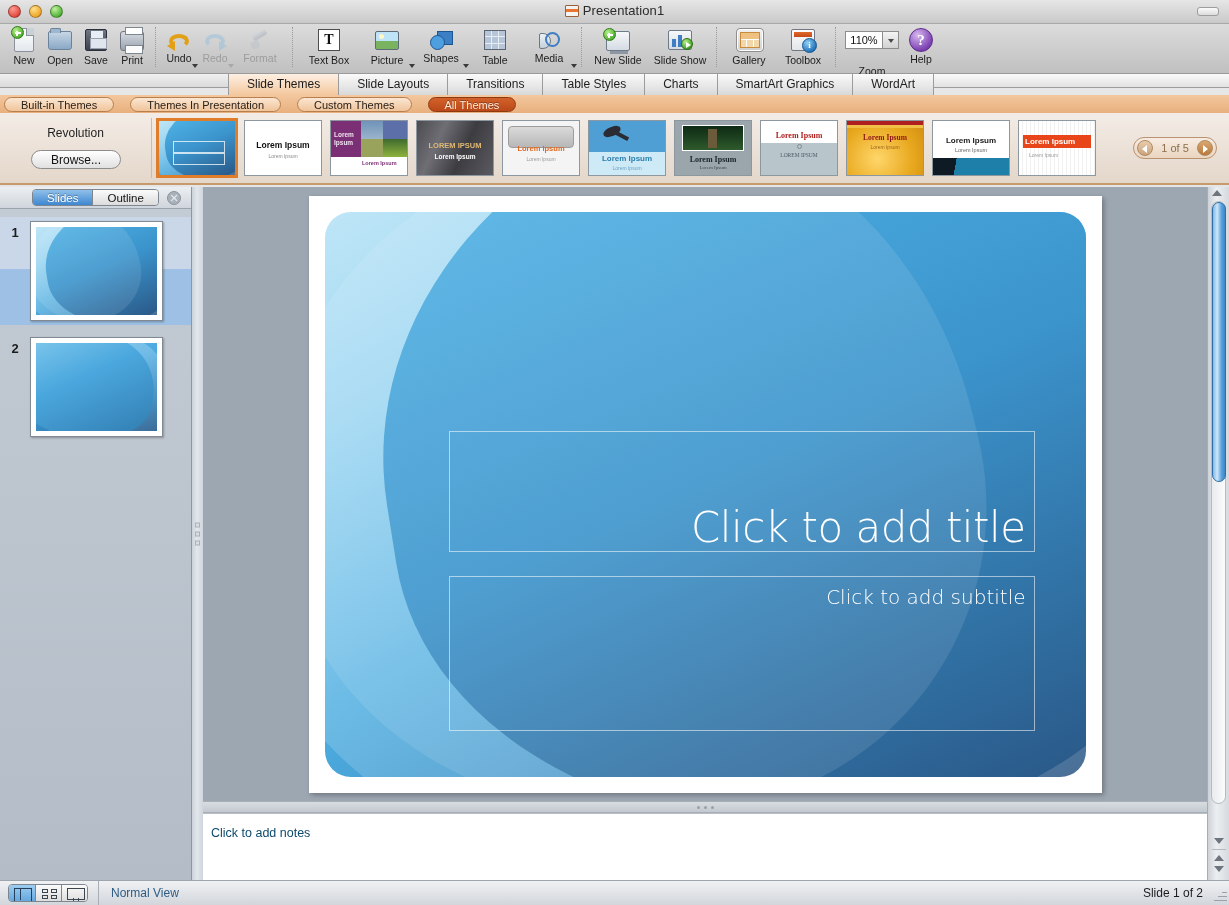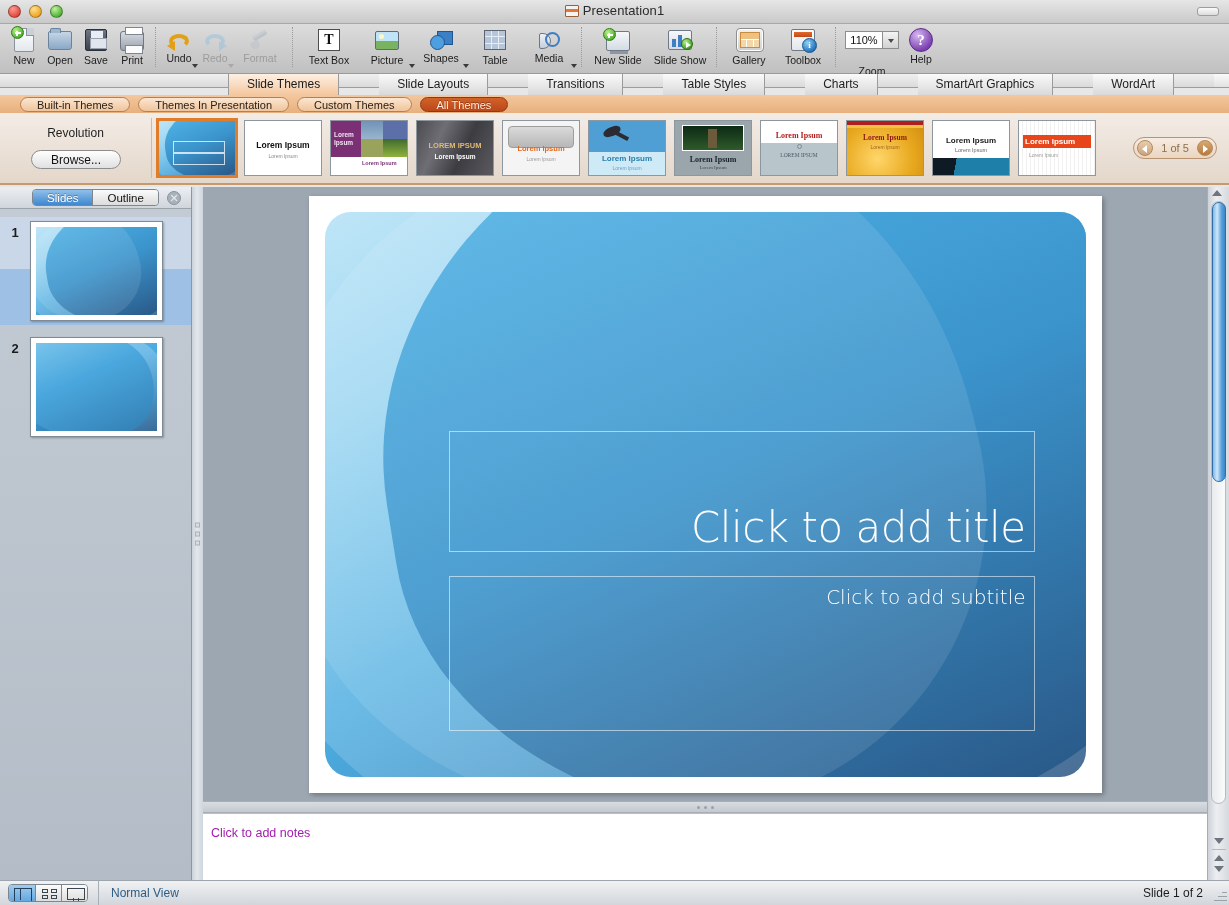--- a/index.html
+++ b/index.html
@@ -164,41 +164,41 @@
   .ic-help { width:24px;height:24px;margin:1px auto 0; border-radius:50%;
          background: radial-gradient(circle at 35% 28%, #d7b8ef, #7a3fb0 72%); border:1px solid #5d2b8a;
          color:#fff; font-weight:bold; font-size:15px; text-align:center; line-height:22px;
          font-family:"Liberation Serif", serif; }
 
   
   .tabstrip {
     position: absolute; left: 0; top: 74px; width: 1229px; height: 14px;
     background: linear-gradient(#f0f0f0, #dadada);
     border-bottom: 1px solid #9d9d9d;
-    display: flex; padding-left: 228px; gap: 40px;
+    display: flex; padding-left: 228px;
   }
   .gtab {
     height: 21px; line-height: 20px; padding: 0 18px;
     font-size: 12px; color: #1d1d1d; text-align: center;
     border-right: 1px solid #9b9b9b;
     background: linear-gradient(#fafafa, #d9d9d9);
     white-space: nowrap;
   }
   .gtab:first-child { border-left: 1px solid #9b9b9b; }
   .gtab.active {
     background: linear-gradient(#fdf0e4, #f4c79d);
     color: #1a1a1a;
   }
   .tabstrip .filler { flex: 1; background: linear-gradient(#fafafa,#e2e2e2); }
 
   
   .subtabs {
     position: absolute; left: 0; top: 95px; width: 1229px; height: 18px;
     background: linear-gradient(#f3c79e, #e8b07d);
-    display: flex; align-items: center; gap: 8px; padding-left: 20px;
+    display: flex; align-items: center; gap: 16px; padding-left: 4px;
   }
   .pill {
     height: 15px; line-height: 14px; padding: 0 16px; border-radius: 8px;
     font-size: 11px; color: #2a2118; white-space: nowrap;
     border: 1px solid #b87f4e;
     background: linear-gradient(#fbe6d2, #f0c49a);
   }
   .pill.active {
     background: linear-gradient(#d2622a, #bb4818);
     color: #ffe9d9; border-color: #8e3a11;
@@ -313,21 +313,21 @@
   .ph-sub span { font-size: 20px; color: #fff; padding: 8px 8px 0 0;
     font-family: "DejaVu Sans", sans-serif; font-weight: 300; }
 
   
   .notes-split { position: absolute; left: 0; right: 0; top: 614px; height: 12px;
     background: linear-gradient(#d9dde2, #c3c9d0); border-top: 1px solid #a8aeb5;
     border-bottom: 1px solid #a8aeb5; display: flex; align-items: center; justify-content: center; gap: 4px; }
   .notes-split i { width: 3px; height: 3px; border-radius: 50%; background: #9aa1a9; display:block; }
   .notes { position: absolute; left: 0; right: 0; top: 626px; bottom: 0; background: #fff;
     border-top: 1px solid #b9bfc6; padding: 12px 0 0 8px; }
-  .notes-text { font-size: 12.5px; color: #a21caf; }
+  .notes-text { font-size: 12.5px; color: #0c4a6e; }
 
   
   .vscroll { position: absolute; right: 0; top: 187px; width: 22px; bottom: 25px;
     background: linear-gradient(to right, #cdd2d8, #eceef1 40%, #d6dadf);
     border-left: 1px solid #a7adb4; }
   .sb-arrow-up { position: absolute; left: 4px; top: 3px; width: 0; height: 0;
     border-left: 5px solid transparent; border-right: 5px solid transparent; border-bottom: 6px solid #6f757c; }
   .sb-track { position: absolute; left: 3px; right: 3px; top: 14px; bottom: 76px;
     background: linear-gradient(to right, #e9ebee, #fbfbfc); border: 1px solid #b4babf; border-radius: 8px; }
   .sb-thumb { position: absolute; left: 0px; top: 0px; width: 14px; height: 280px;

